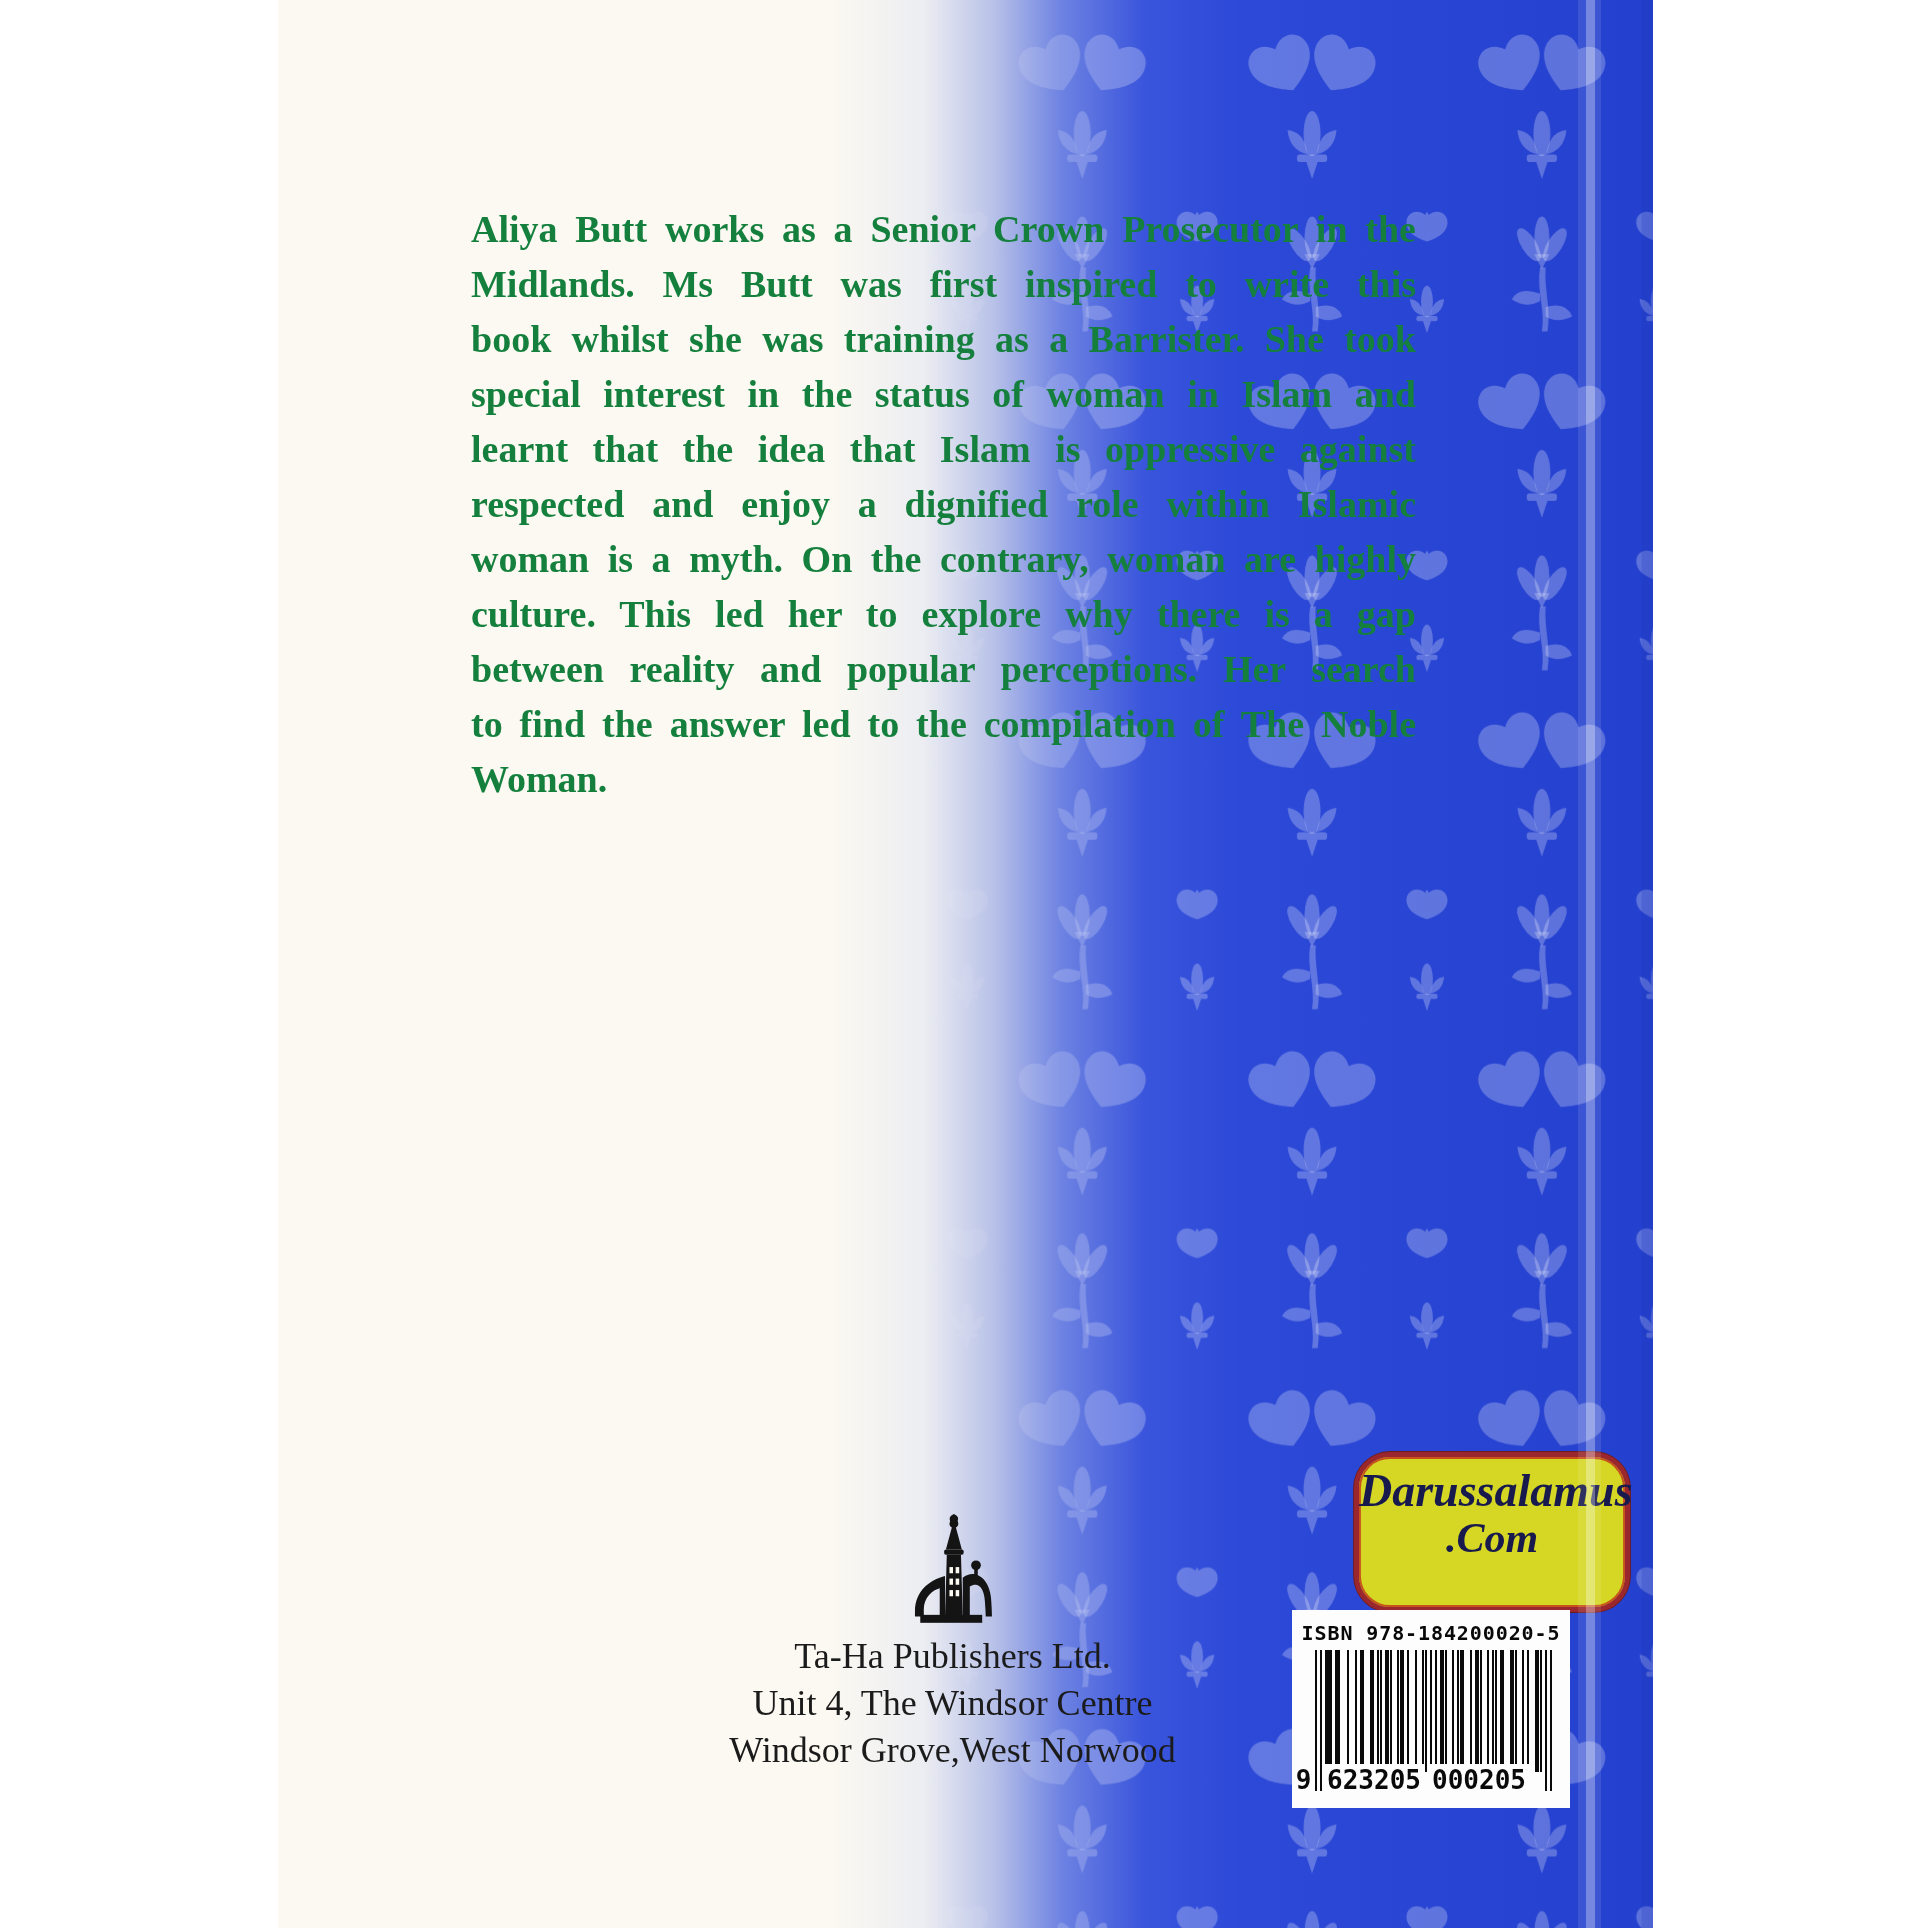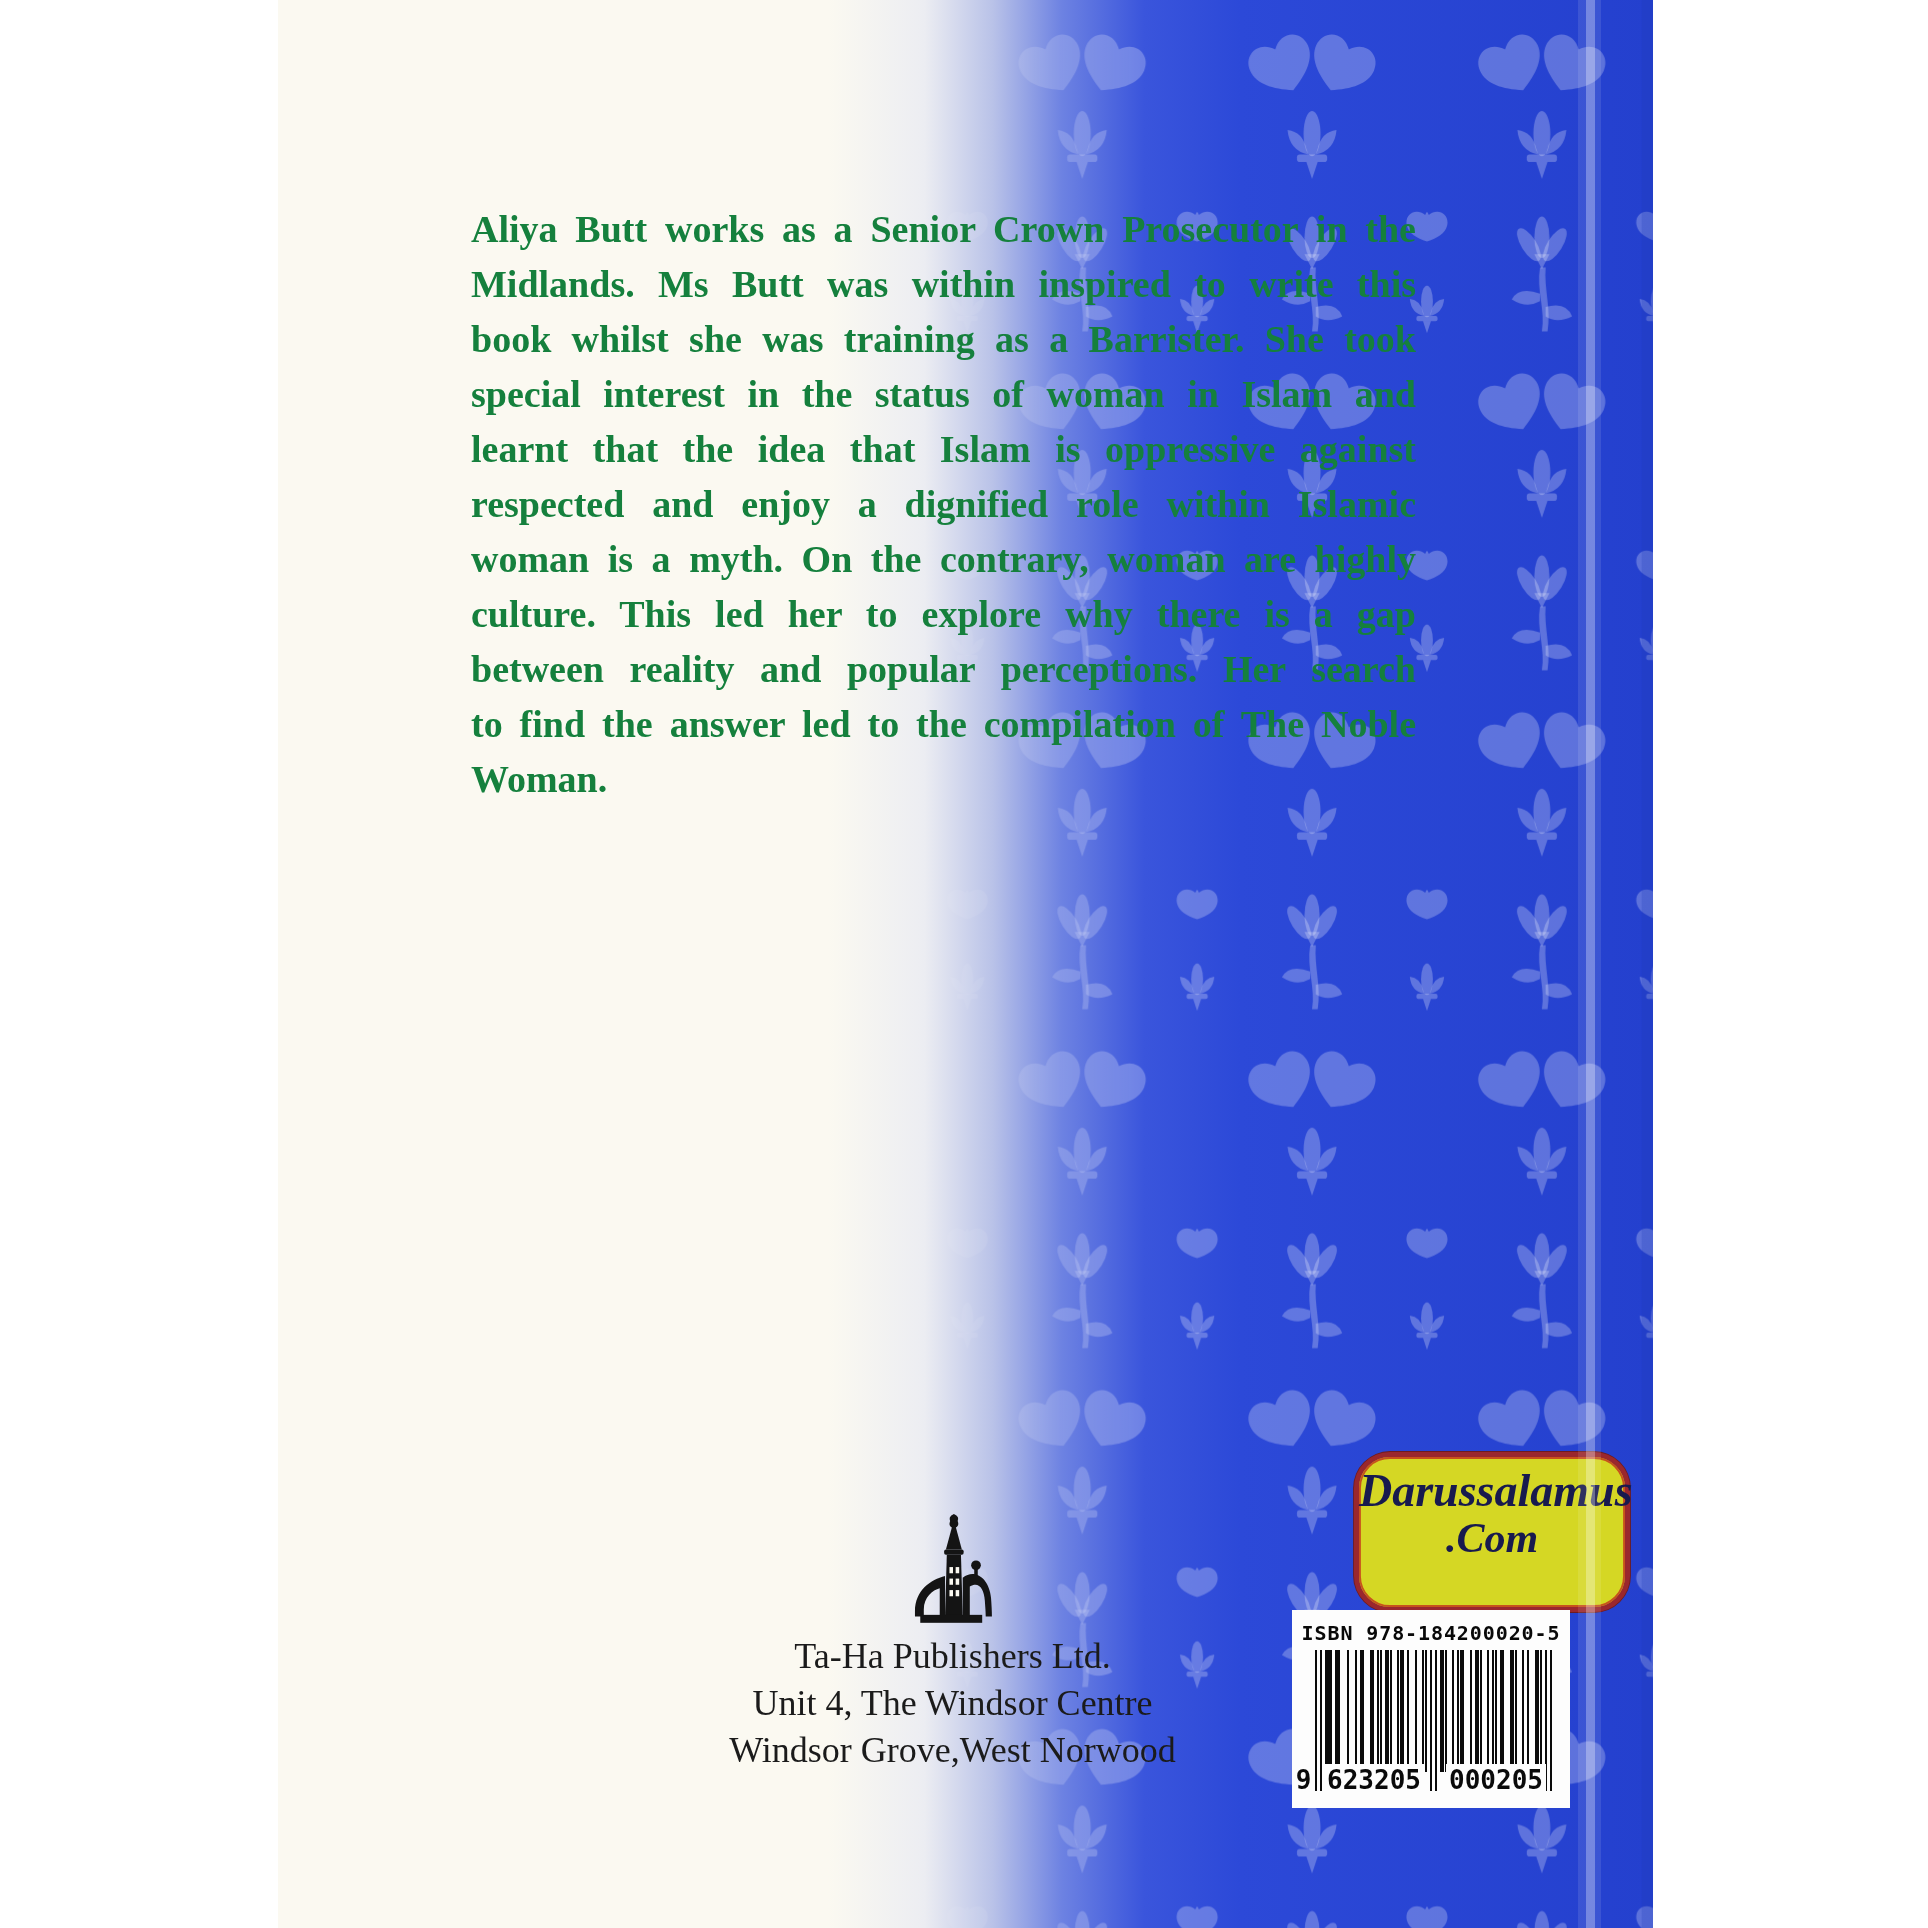--- a/index.html
+++ b/index.html
@@ -32,21 +32,21 @@
   .bcbox{position:absolute;left:1014px;top:1610px;width:278px;height:198px;background:#fdfdfd;}
   .isbn{position:absolute;left:0;top:11.3px;width:278px;text-align:center;
         font-family:"DejaVu Sans Mono",monospace;font-weight:bold;font-size:20px;
         letter-spacing:0.9px;color:#090909;}
   .bars{position:absolute;left:22.6px;top:40px;width:237px;height:143px;}
   .bar{position:absolute;top:0;background:#0a0a0a;}
   .bcd{position:absolute;top:154px;font-family:"DejaVu Sans Mono",monospace;font-weight:bold;
        font-size:26px;color:#0a0a0a;background:#fdfdfd;line-height:32px;}
   .bcd0{left:3.8px;width:19px;text-align:left;}
   .bcd1{left:32px;width:100px;text-align:center;}
-  .bcd2{left:154px;width:100px;text-align:center;}
+  .bcd2{left:137px;width:100px;text-align:center;}
 
   
   .glare{position:absolute;left:1308px;top:0;width:8.5px;height:1928px;
          background:rgba(255,255,255,0.30);z-index:60;}
   .glare-soft{position:absolute;left:1300px;top:0;width:22.6px;height:1928px;
          background:rgba(255,255,255,0.10);z-index:59;}
 </style>
 </head>
 <body>
 
@@ -106,21 +106,21 @@
           </g>
         </pattern>
       </defs>
       <rect x="0" y="0" width="1460" height="2048" fill="url(#cg)"></rect>
       <rect x="0" y="0" width="1460" height="2048" fill="url(#dmk)" mask="url(#pm)"></rect>
       <rect x="1448" y="0" width="12" height="2048" fill="#1a35b8" opacity="0.22"></rect>
     </svg>
 
     <div class="about" id="about">
         <div class="aline">Aliya Butt works as a Senior Crown Prosecutor in the</div>
-        <div class="aline">Midlands. Ms Butt was within inspired to write this</div>
+        <div class="aline">Midlands. Ms Butt was first inspired to write this</div>
         <div class="aline">book whilst she was training as a Barrister. She took</div>
         <div class="aline">special interest in the status of woman in Islam and</div>
         <div class="aline">learnt that the idea that Islam is oppressive against</div>
         <div class="aline">respected and enjoy a dignified role within Islamic</div>
         <div class="aline">woman is a myth. On the contrary, woman are highly</div>
         <div class="aline">culture. This led her to explore why there is a gap</div>
         <div class="aline">between reality and popular perceptions. Her search</div>
         <div class="aline">to find the answer led to the compilation of The Noble</div>
         <div class="aline last">Woman.</div>
       </div>

